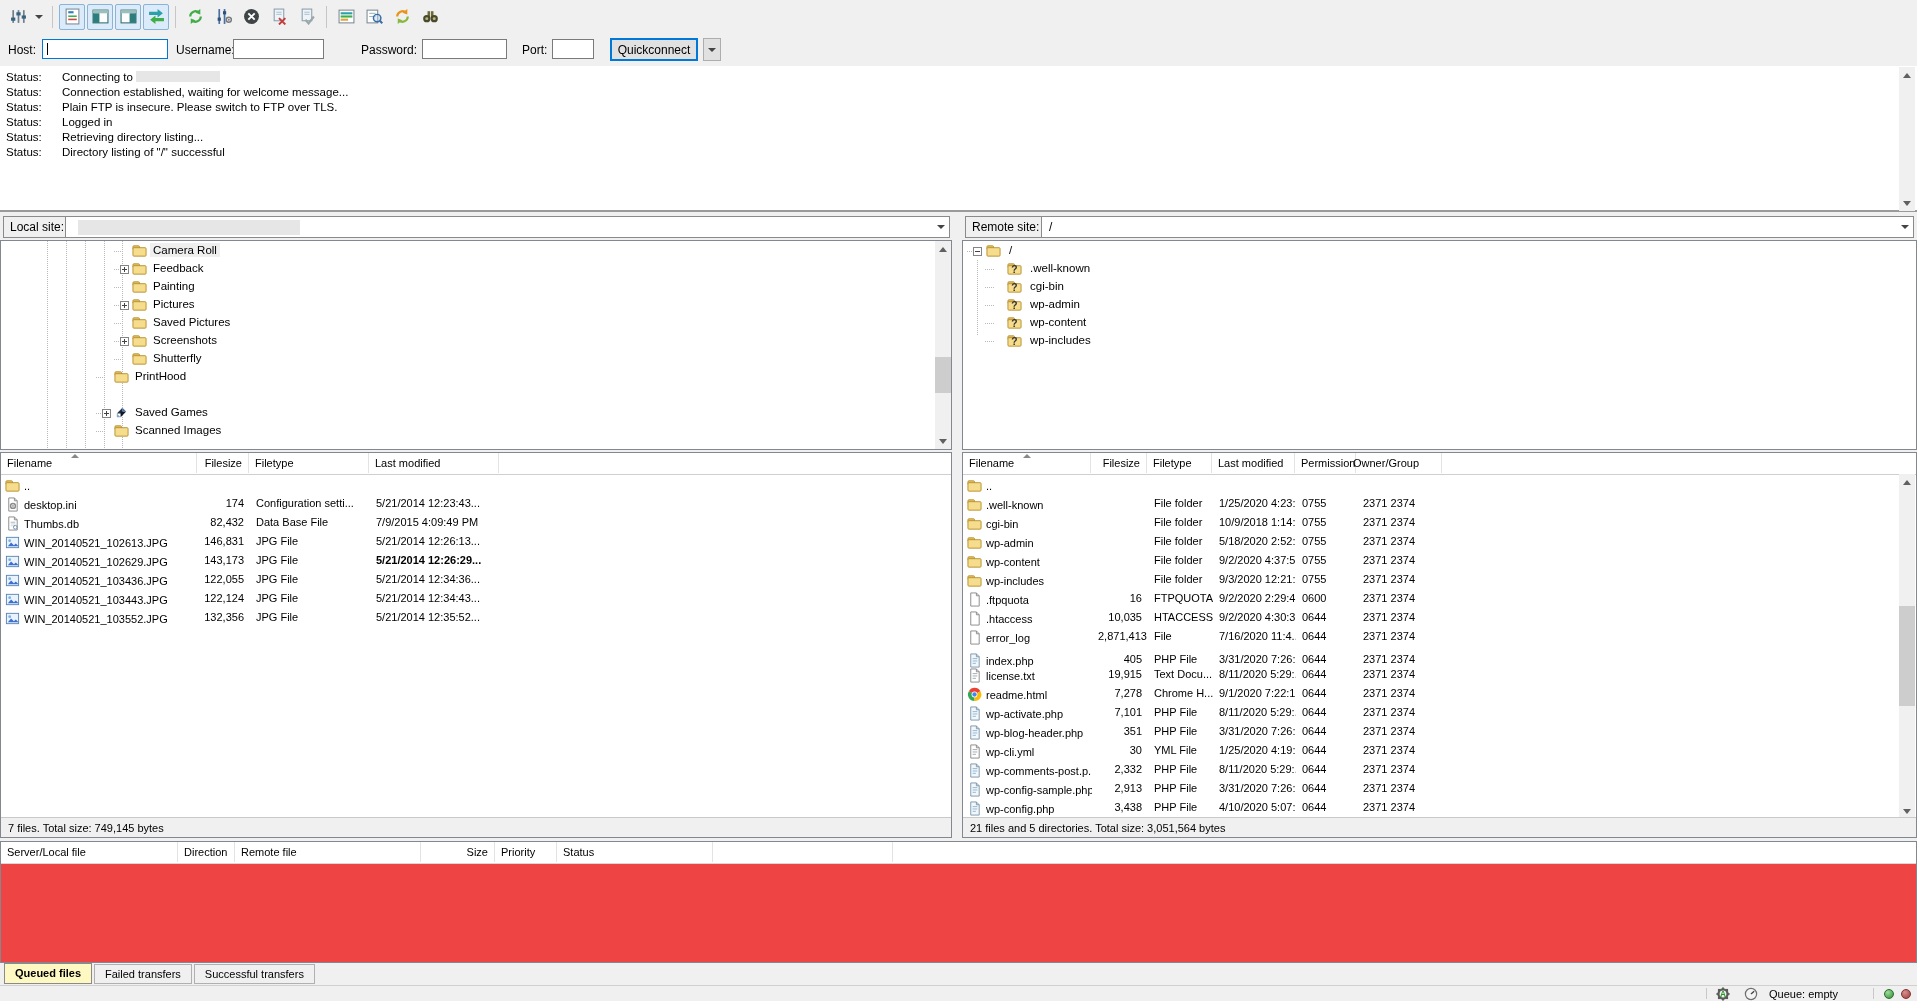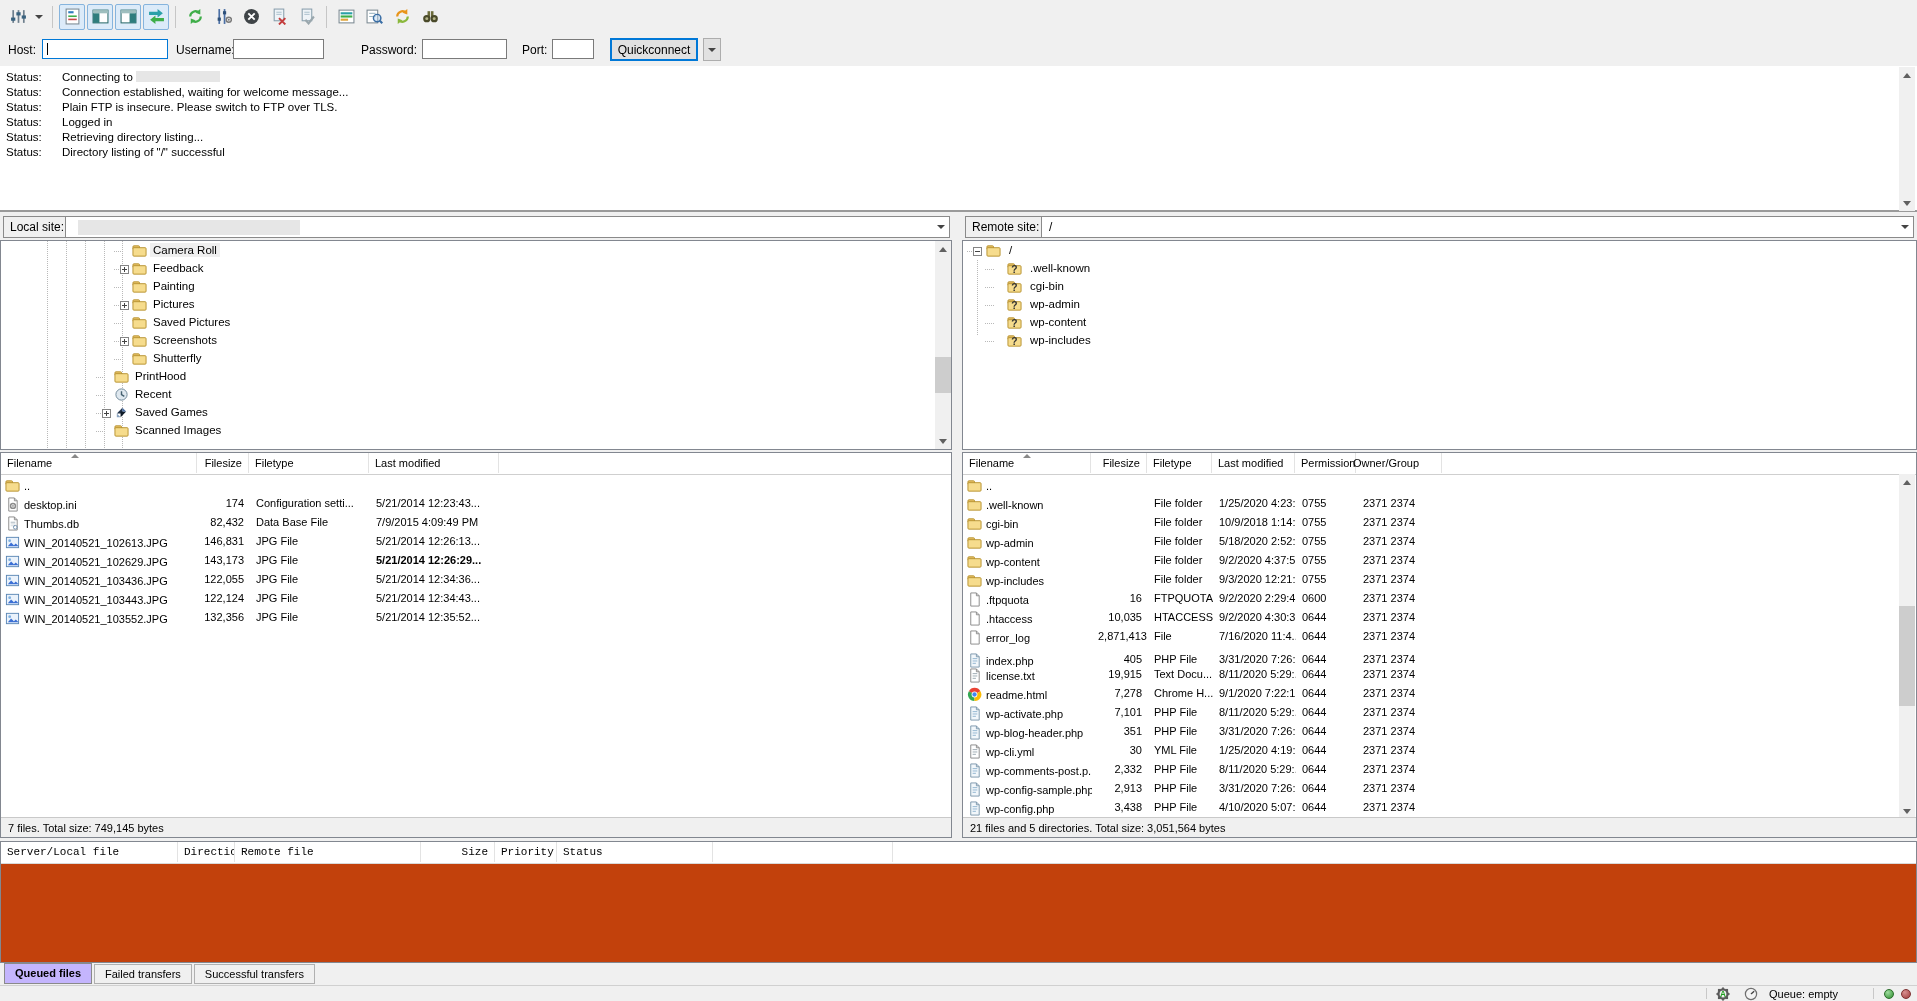--- a/index.html
+++ b/index.html
@@ -60,26 +60,26 @@
   .sortcaret{position:absolute;top:1px;width:0;height:0;border-left:4px solid transparent;border-right:4px solid transparent;border-bottom:4px solid #888;}
   .frows{position:absolute;left:1px;right:1px;top:21px;bottom:20px;overflow:hidden;}
   .frow{position:absolute;left:0;right:0;height:19px;font-size:11px;}
   .fcell{position:absolute;top:2px;height:16px;box-sizing:border-box;padding:1px 6px 0 6px;white-space:nowrap;overflow:hidden;}
   .fcell.r{text-align:right;}
   .fcell.namecell{padding-left:3px;}
   .ficon{display:inline-block;width:15px;height:15px;vertical-align:-3px;margin-right:4px;}
   .ficon svg{width:15px;height:15px;display:block;}
   .fstatus{position:absolute;left:0;right:0;bottom:0;height:20px;background:#f0f0f0;border-top:1px solid #c9c9c9;box-sizing:border-box;font-size:11px;padding:4px 0 0 7px;}
   
-  .queue{position:absolute;left:0;top:841px;width:100%;height:122px;background:#c2410c;border:1px solid #828790;box-sizing:border-box;font-family:Liberation Mono, monospace;}
+  .queue{position:absolute;left:0;top:841px;width:100%;height:122px;background:#ef4444;border:1px solid #828790;box-sizing:border-box;}
   .qhead{position:absolute;left:0;top:0;right:0;height:21px;background:#fff;border-bottom:1px solid #d9d9d9;}
   
   .tabs{position:absolute;left:0;top:963px;width:100%;height:22px;display:flex;align-items:flex-start;padding-left:4px;box-sizing:border-box;}
   .tab{height:20px;box-sizing:border-box;border:1px solid #b0b0b0;background:#f0f0f0;font-size:11px;padding:3px 10px 0 10px;margin-right:2px;margin-top:1px;}
-  .tab.active{background:#c4b5fd;border-color:#8a8a8a;font-weight:bold;height:21px;margin-top:0;}
+  .tab.active{background:#fef9c3;border-color:#8a8a8a;font-weight:bold;height:21px;margin-top:0;}
   
   .sbar{position:absolute;left:0;top:985px;width:100%;height:16px;background:#f0f0f0;border-top:1px solid #d0d0d0;box-sizing:border-box;font-size:11px;}
   .sbar .sep{position:absolute;top:2px;width:1px;height:11px;background:#c8c8c8;}
   .dot{position:absolute;top:3px;width:10px;height:10px;border-radius:50%;}
   .dot.green{background:radial-gradient(circle at 35% 30%,#9fdc9f,#2f8f2f);border:1px solid #2a6e2a;box-sizing:border-box;}
   .dot.red{background:radial-gradient(circle at 35% 30%,#d89090,#9e3c3c);border:1px solid #7e3030;box-sizing:border-box;}
   .sb-ic{position:absolute;top:1px;width:14px;height:14px;}
   .sb-ic svg{width:14px;height:14px;display:block;}
 </style>
 </head>
@@ -384,30 +384,20 @@
         </div>
         <div class="trow" style="top: 127px;">
           <span class="hstub" style="left: 95px; width: 10px; top: 9px;"></span>
           <span class="ticon" style="left: 113px;">
             <svg viewBox="0 0 16 16">
               <rect x="1" y="3" width="7" height="4" rx="1" fill="#e9c36a" stroke="#b6912f"></rect>
               <rect x="1" y="5" width="14" height="9" rx="1" fill="#f6dc8d" stroke="#b6912f"></rect>
             </svg>
           </span>
           <span class="tlabel" style="left: 131px;">PrintHood</span>
-        </div>
-        <div class="trow" style="top: 145px;">
-          <span class="hstub" style="left: 95px; width: 10px; top: 9px;"></span>
-          <span class="ticon" style="left: 113px;">
-            <svg viewBox="0 0 16 16">
-              <circle cx="8" cy="8" r="6" fill="#dfe8ef" stroke="#6d8596"></circle>
-              <path d="M8 4.5v3.5l3 2" fill="none" stroke="#44606f" stroke-width="1.5"></path>
-            </svg>
-          </span>
-          <span class="tlabel" style="left: 131px;">Recent</span>
         </div>
         <div class="trow" style="top: 163px;">
           <span class="hstub" style="left: 95px; width: 10px; top: 9px;"></span>
           <span class="exp plus" style="left: 101px;">
             <i></i>
             <b></b>
           </span>
           <span class="ticon" style="left: 113px;">
             <svg viewBox="0 0 16 16">
               <path d="M3 9l6-6v6z" fill="#23344c"></path>

